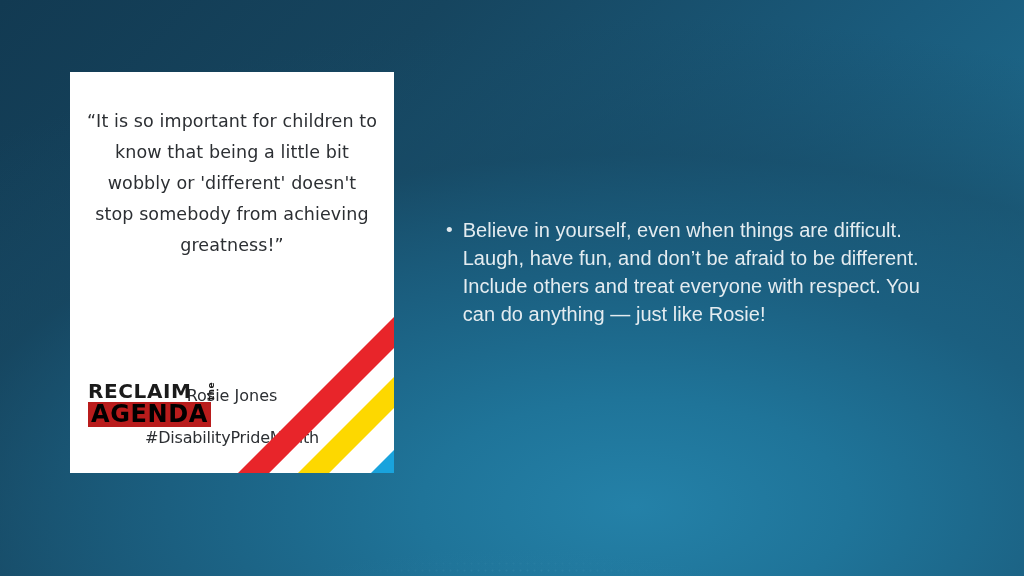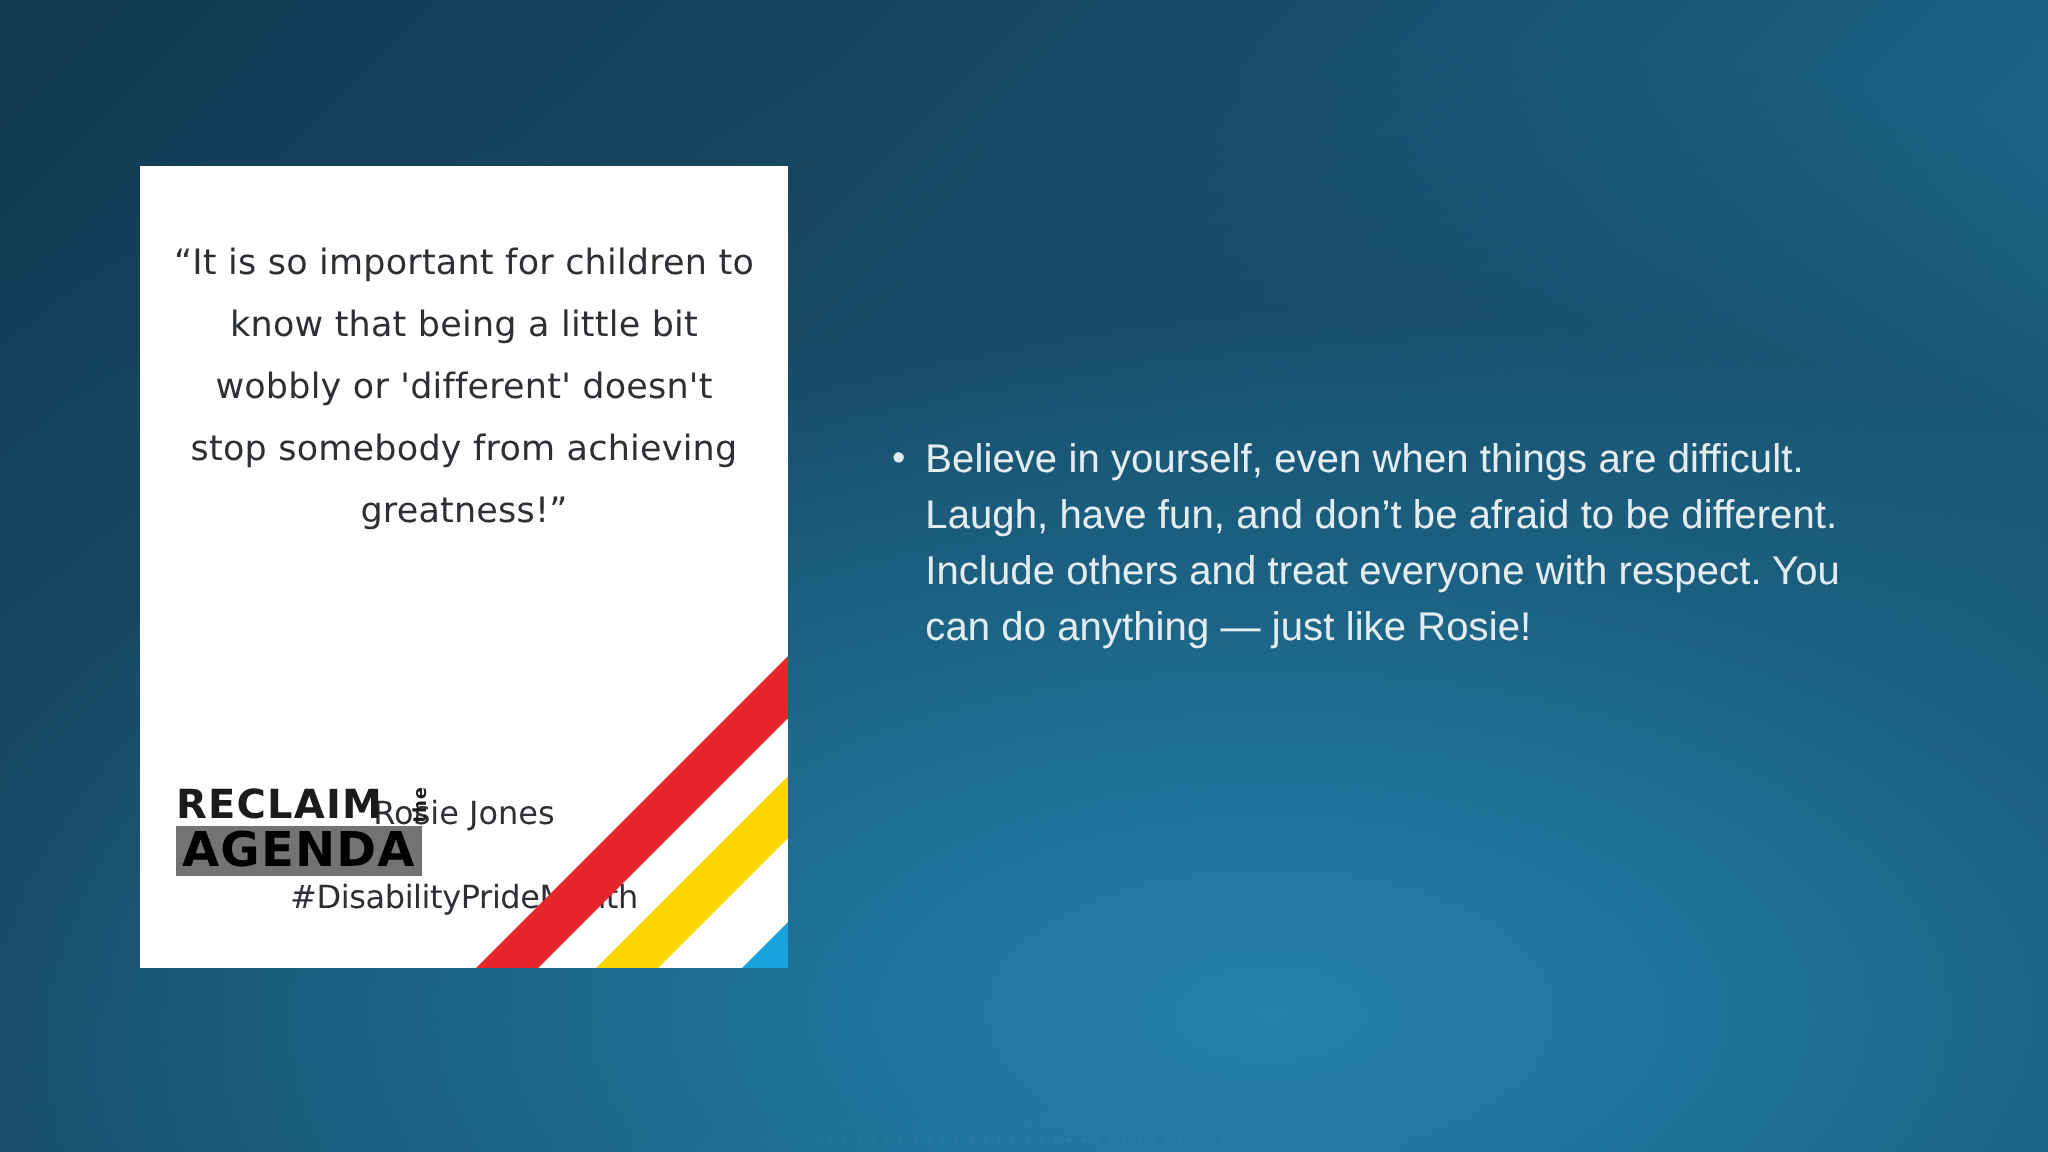--- a/index.html
+++ b/index.html
@@ -38,21 +38,21 @@
     width:1120px; height:330px;
     transform:translateX(-50%);
     border-radius:50% 50% 0 0 / 100% 100% 0 0;
     background:radial-gradient(ellipse 58% 92% at 50% 100%, rgba(60,150,190,.30) 0%, rgba(60,150,190,0) 72%);
     pointer-events:none;
   }
 
   
   .quote-card {
     position:absolute;
-    left:70px; top:83px;
+    left:70px; top:72px;
     width:324px; height:401px;
     background:#ffffff;
     overflow:hidden;
   }
   .quote-text {
     position:absolute;
     left:0; right:0; top:34px;
     padding:0 16px;
     text-align:center;
     font-family:"DejaVu Sans", sans-serif;
@@ -118,21 +118,21 @@
     font-size:9px;
     color:#1b1b1b;
     writing-mode:vertical-rl;
     transform:rotate(180deg);
     line-height:9px;
     letter-spacing:.5px;
     margin-bottom:1px;
   }
   .logo-agenda {
     margin-top:1px;
-    background:#737373;
+    background:#b91c1c;
     color:#000000;
     font-family:"DejaVu Sans", sans-serif;
     font-weight:bold;
     font-size:24px;
     letter-spacing:.6px;
     line-height:25px;
     padding:0 3px;
   }
 
   

